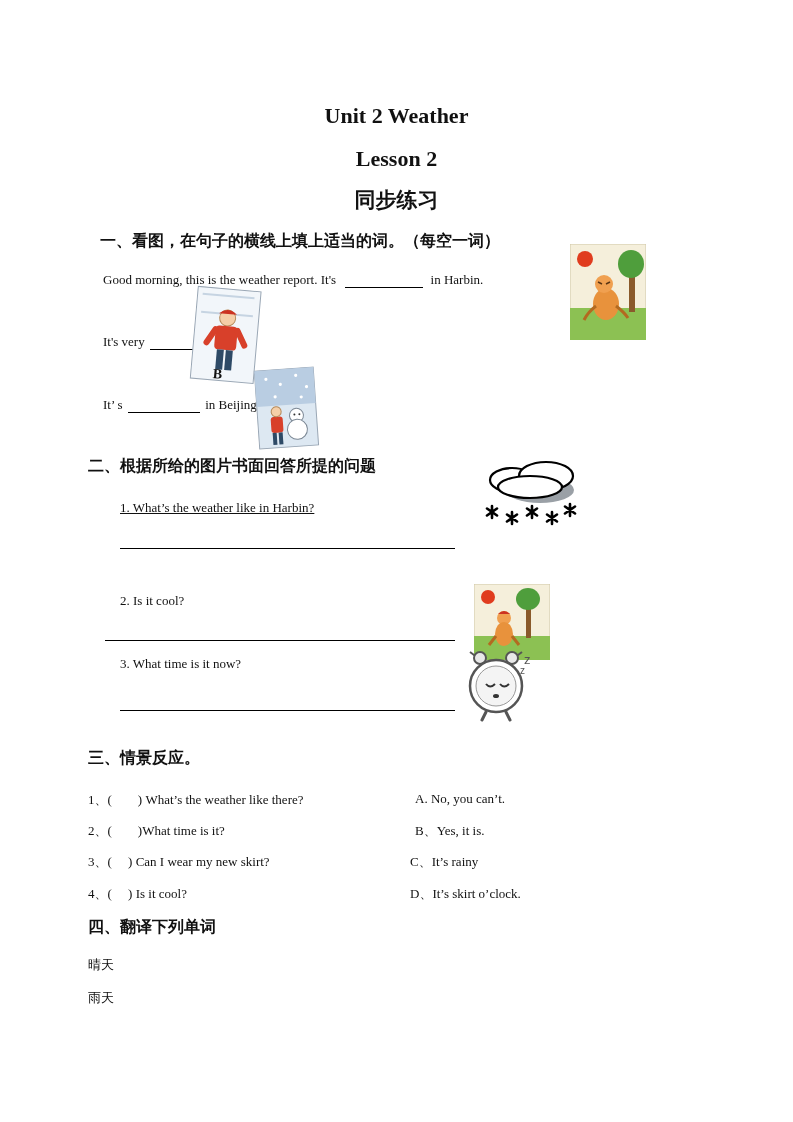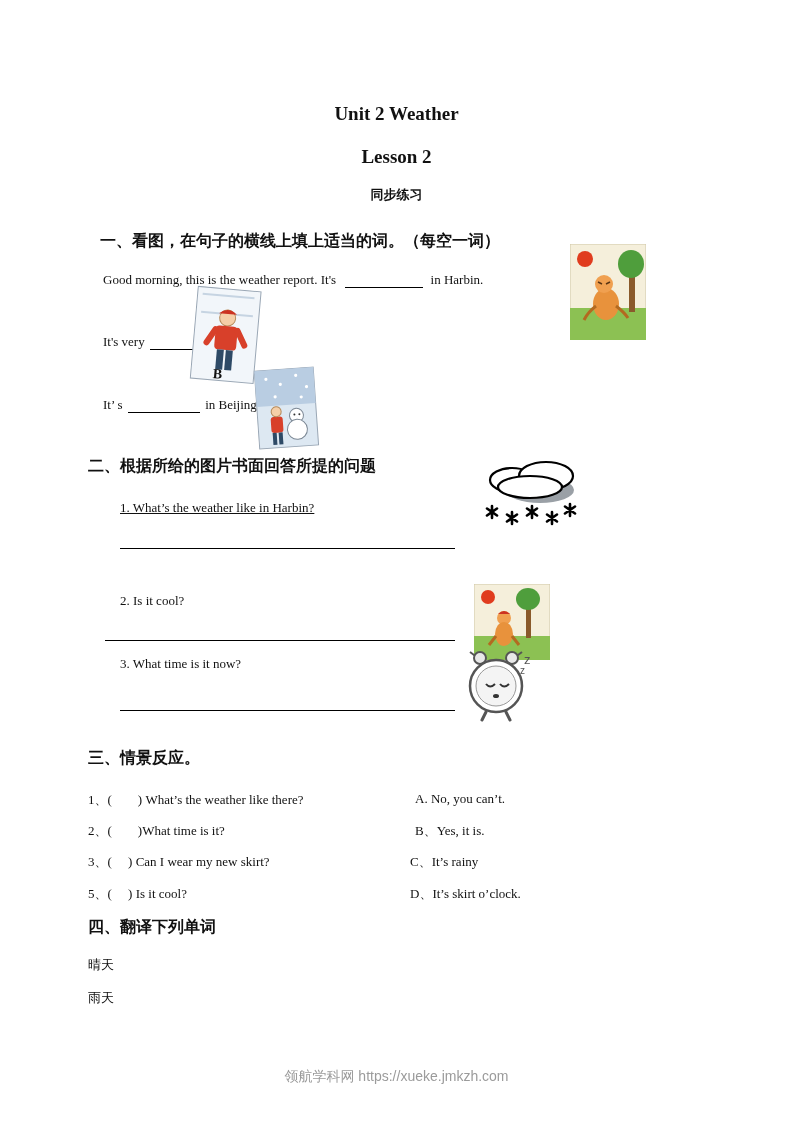--- a/index.html
+++ b/index.html
@@ -6,22 +6,22 @@
   .page{
     position:relative;
     width:793px;height:1122px;
     background:#ffffff;
     font-family:"Liberation Serif", serif;
     color:#111;
     overflow:hidden;
   }
   .abs{position:absolute;}
   .center{left:0;width:793px;text-align:center;}
-  .title{font-size:19px;font-weight:bold;}
-  .subtitle{font-size:13px;font-weight:bold;}
+  .title{font-size:22px;font-weight:bold;}
+  .subtitle{font-size:21px;font-weight:bold;}
   .sec-heading{font-size:16px;font-weight:bold;}
   .body-text{font-size:13px;}
   .blank{display:inline-block;border-bottom:1px solid #000;height:13px;vertical-align:bottom;}
   .answer-line{border-bottom:1px solid #000;height:1px;}
   .pair-row{font-size:13px;}
   .footer-text{font-size:14px;color:#9b9b9b;font-family:"Liberation Sans", sans-serif;}
   .img-card{box-sizing:border-box;}
   svg{display:block;}
   .card-rot-a{transform:rotate(5deg);}
   .card-rot-b{transform:rotate(-4deg);}
@@ -177,23 +177,22 @@
     <span>2、(　　)What time is it?</span>
   </div>
   <div class="abs pair-row" style="left:415px;top:822px;text-align:right;">B、Yes, it is.</div>
 
   <div class="abs pair-row" style="left:88px;top:853px;">
     <span>3、(　 ) Can I wear my new skirt?</span>
   </div>
   <div class="abs pair-row" style="left:410px;top:853px;">C、It’s rainy</div>
 
   <div class="abs pair-row" style="left:88px;top:885px;">
-    <span>5、(　 ) Is it cool?</span>
+    <span>4、(　 ) Is it cool?</span>
   </div>
   <div class="abs pair-row" style="left:410px;top:885px;">D、It’s skirt o’clock.</div>
 
   <div class="abs sec-heading" style="left:88px;top:917px;">四、翻译下列单词</div>
   <div class="abs body-text" style="left:88px;top:956px;">晴天</div>
   <div class="abs body-text" style="left:88px;top:989px;">雨天</div>
 
-  <div class="abs center footer-text" style="top:1068px;">领航学科网 https://xueke.jmkzh.com</div>
 
 </div>
 
 </body></html>

